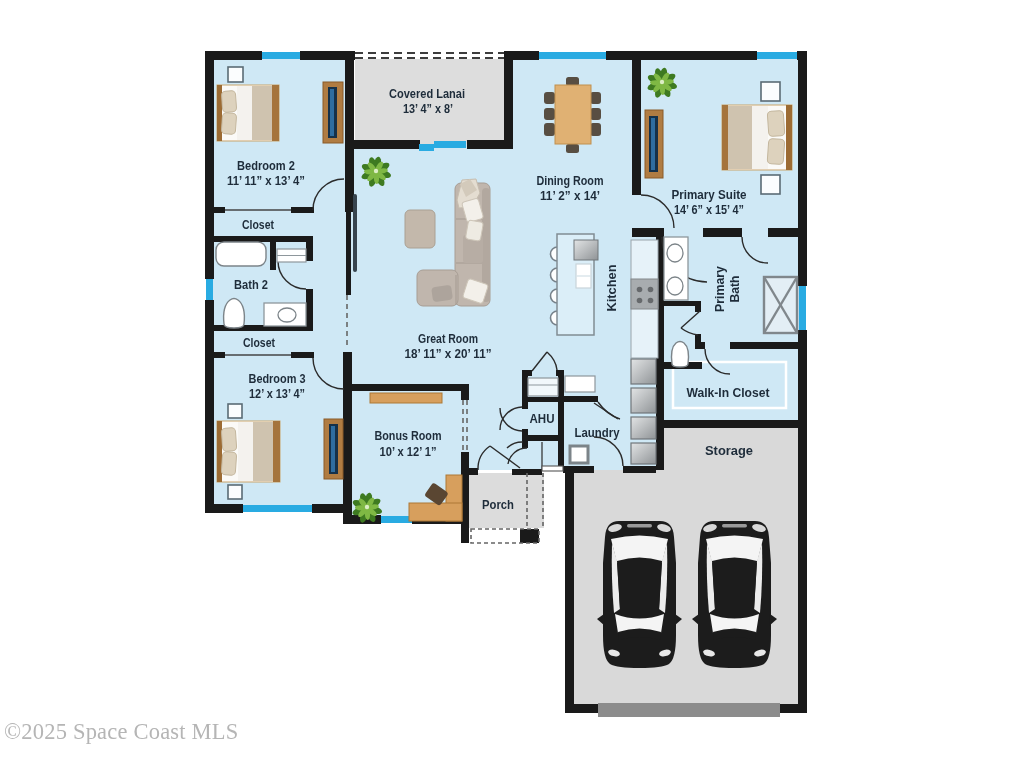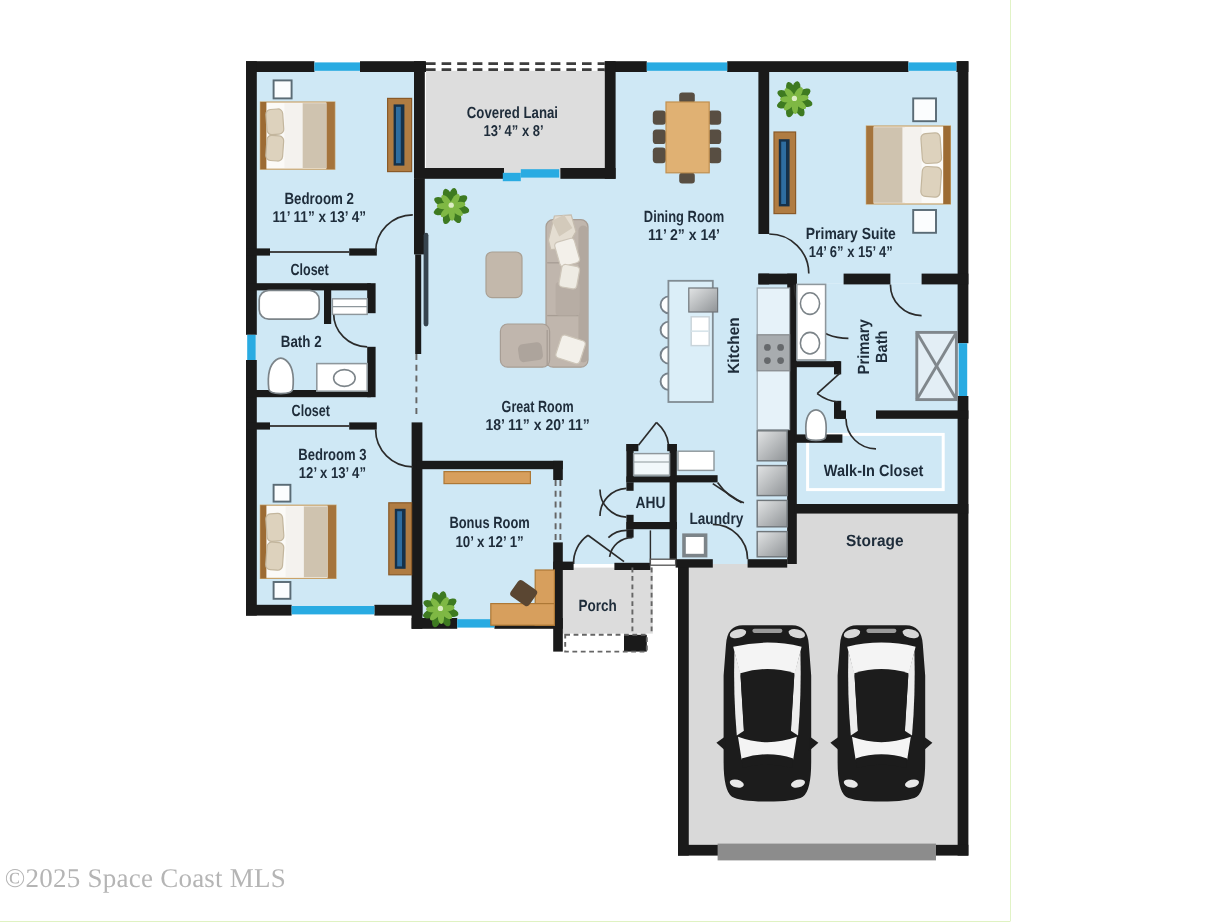--- a/index.html
+++ b/index.html
@@ -1,16 +1,16 @@
 <!DOCTYPE html>
 <html><head>
 <meta charset="utf-8">
 <style>
   html,body{margin:0;padding:0;background:#ffffff;}
-  .page{position:relative;width:842px;height:768px;background:#84cc16;overflow:hidden;}
+  .page{position:relative;width:842px;height:768px;background:#fde047;overflow:hidden;}
   svg{display:block;}
   text{font-family:"Liberation Sans",sans-serif;font-weight:bold;fill:#1e2c3a;}
   .rm{font-size:13.5px;}
   .dim{font-size:13px;}
 </style>
 </head>
 <body>
 <div class="page">
 <svg width="1024" height="768" viewBox="0 0 1024 768" xmlns="http://www.w3.org/2000/svg">
 <defs>

